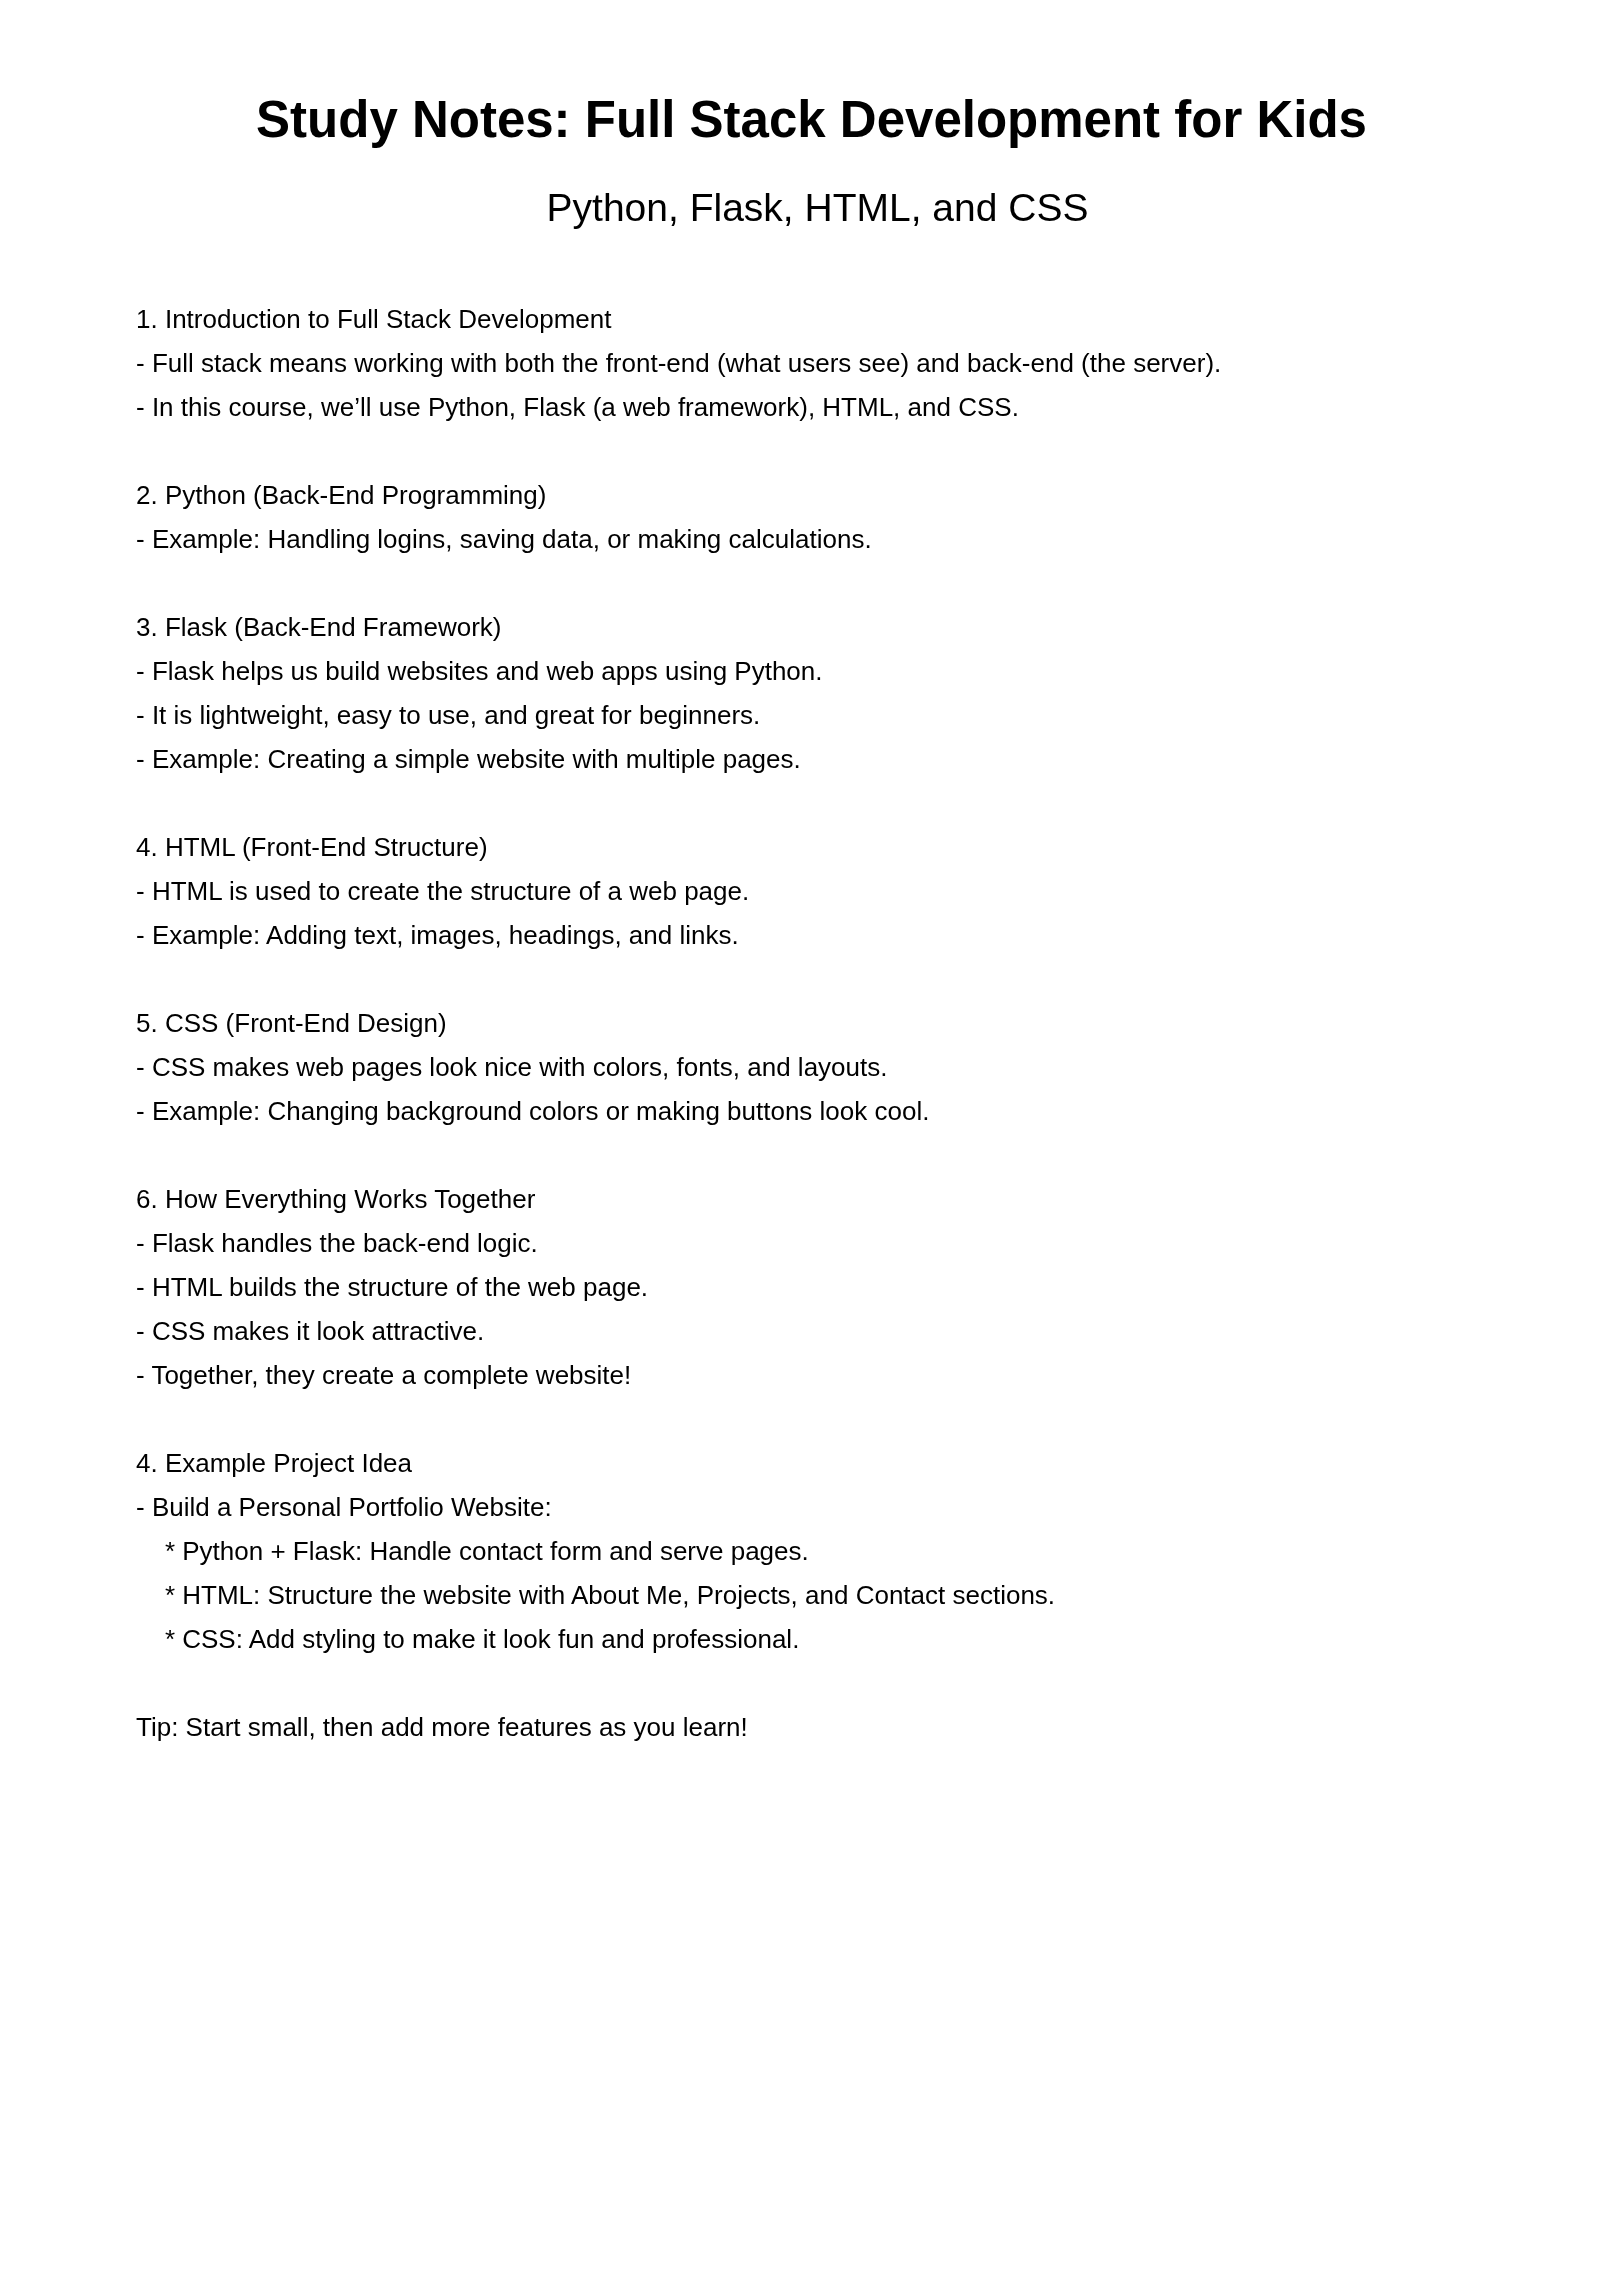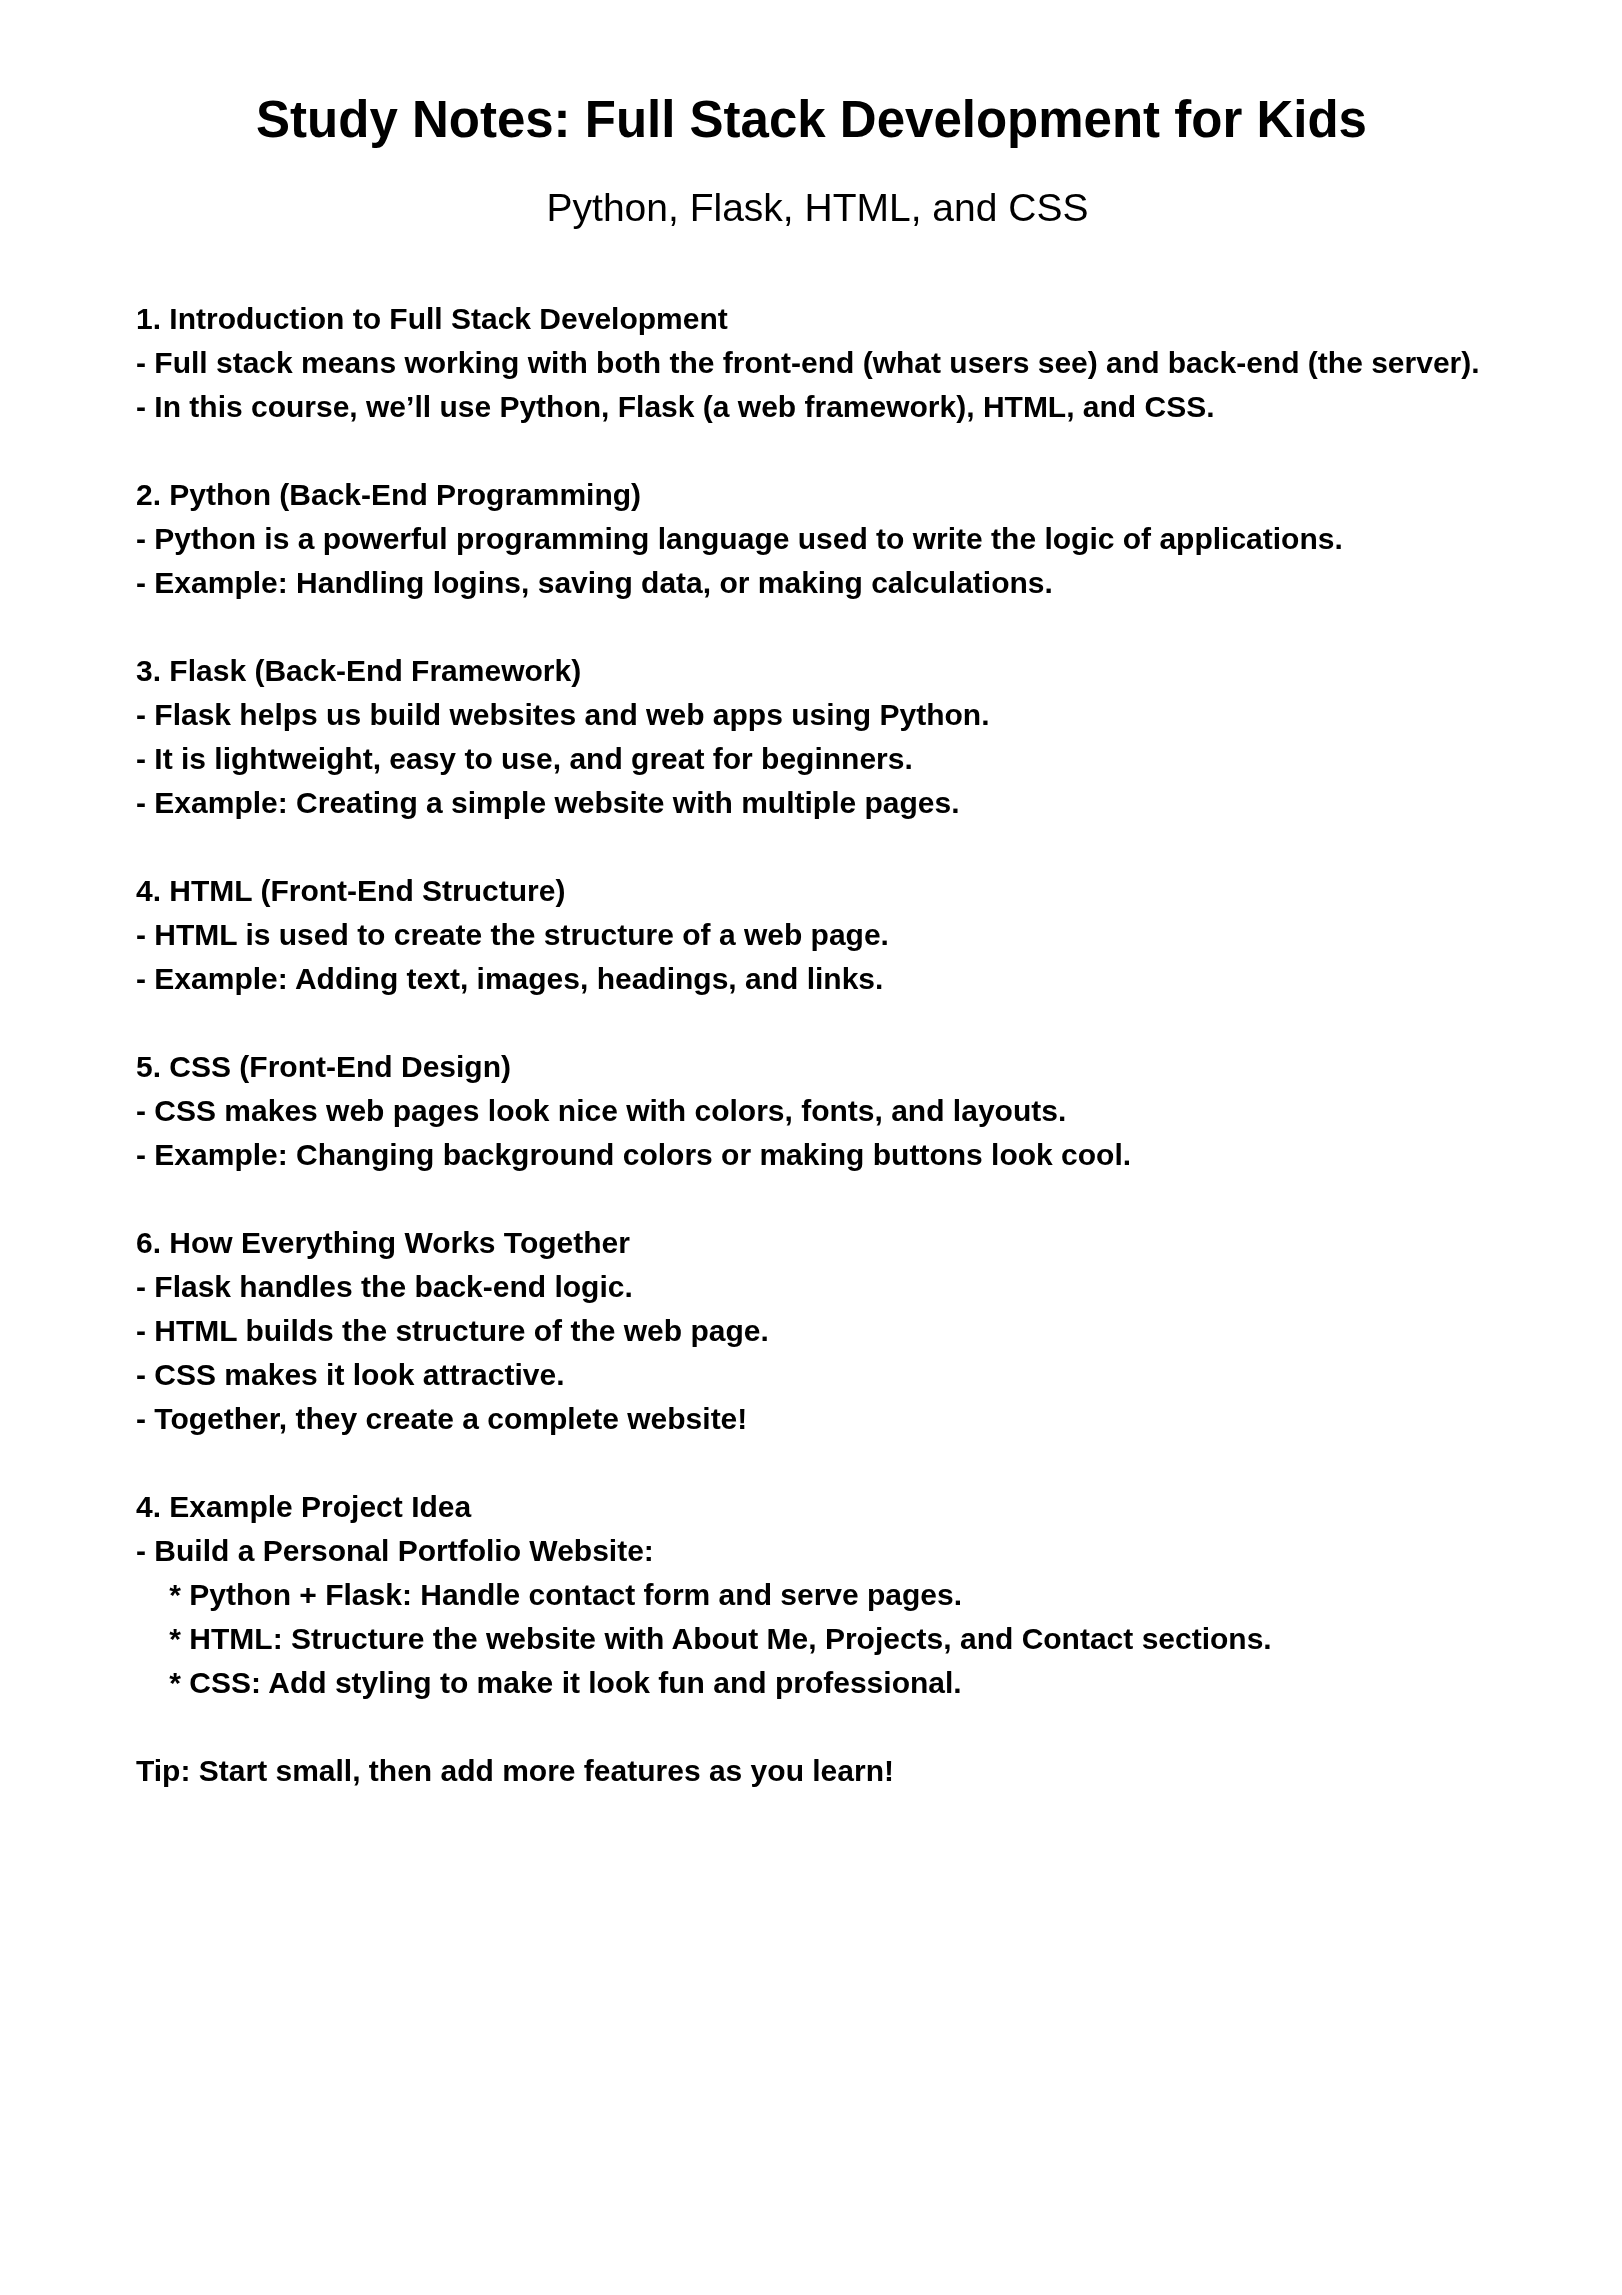--- a/index.html
+++ b/index.html
@@ -32,23 +32,23 @@
   }
   .subtitle {
     margin: 43px 0 0 12px;
     text-align: center;
     font-size: 39px;
     font-weight: 400;
     line-height: 1;
   }
   .content {
     margin: 70px 118px 0 136px;
-    font-size: 30px;
+    font-size: 26px;
     line-height: 44px;
-    font-weight: 700;
+    font-weight: 400;
   }
   .section {
     margin: 0 0 44px 0;
   }
   .line {
     white-space: pre-wrap;
   }
   .tip {
     margin: 0;
   }
@@ -62,21 +62,20 @@
 
   <main class="content">
     <div id="sections">
         <section class="section">
           <div class="line heading">1. Introduction to Full Stack Development</div>
           <div class="line">- Full stack means working with both the front-end (what users see) and back-end (the server).</div>
           <div class="line">- In this course, we’ll use Python, Flask (a web framework), HTML, and CSS.</div>
         </section>
         <section class="section">
           <div class="line heading">2. Python (Back-End Programming)</div>
-          <div class="line">- Python is a powerful programming language used to write the logic of applications.</div>
           <div class="line">- Example: Handling logins, saving data, or making calculations.</div>
         </section>
         <section class="section">
           <div class="line heading">3. Flask (Back-End Framework)</div>
           <div class="line">- Flask helps us build websites and web apps using Python.</div>
           <div class="line">- It is lightweight, easy to use, and great for beginners.</div>
           <div class="line">- Example: Creating a simple website with multiple pages.</div>
         </section>
         <section class="section">
           <div class="line heading">4. HTML (Front-End Structure)</div>

